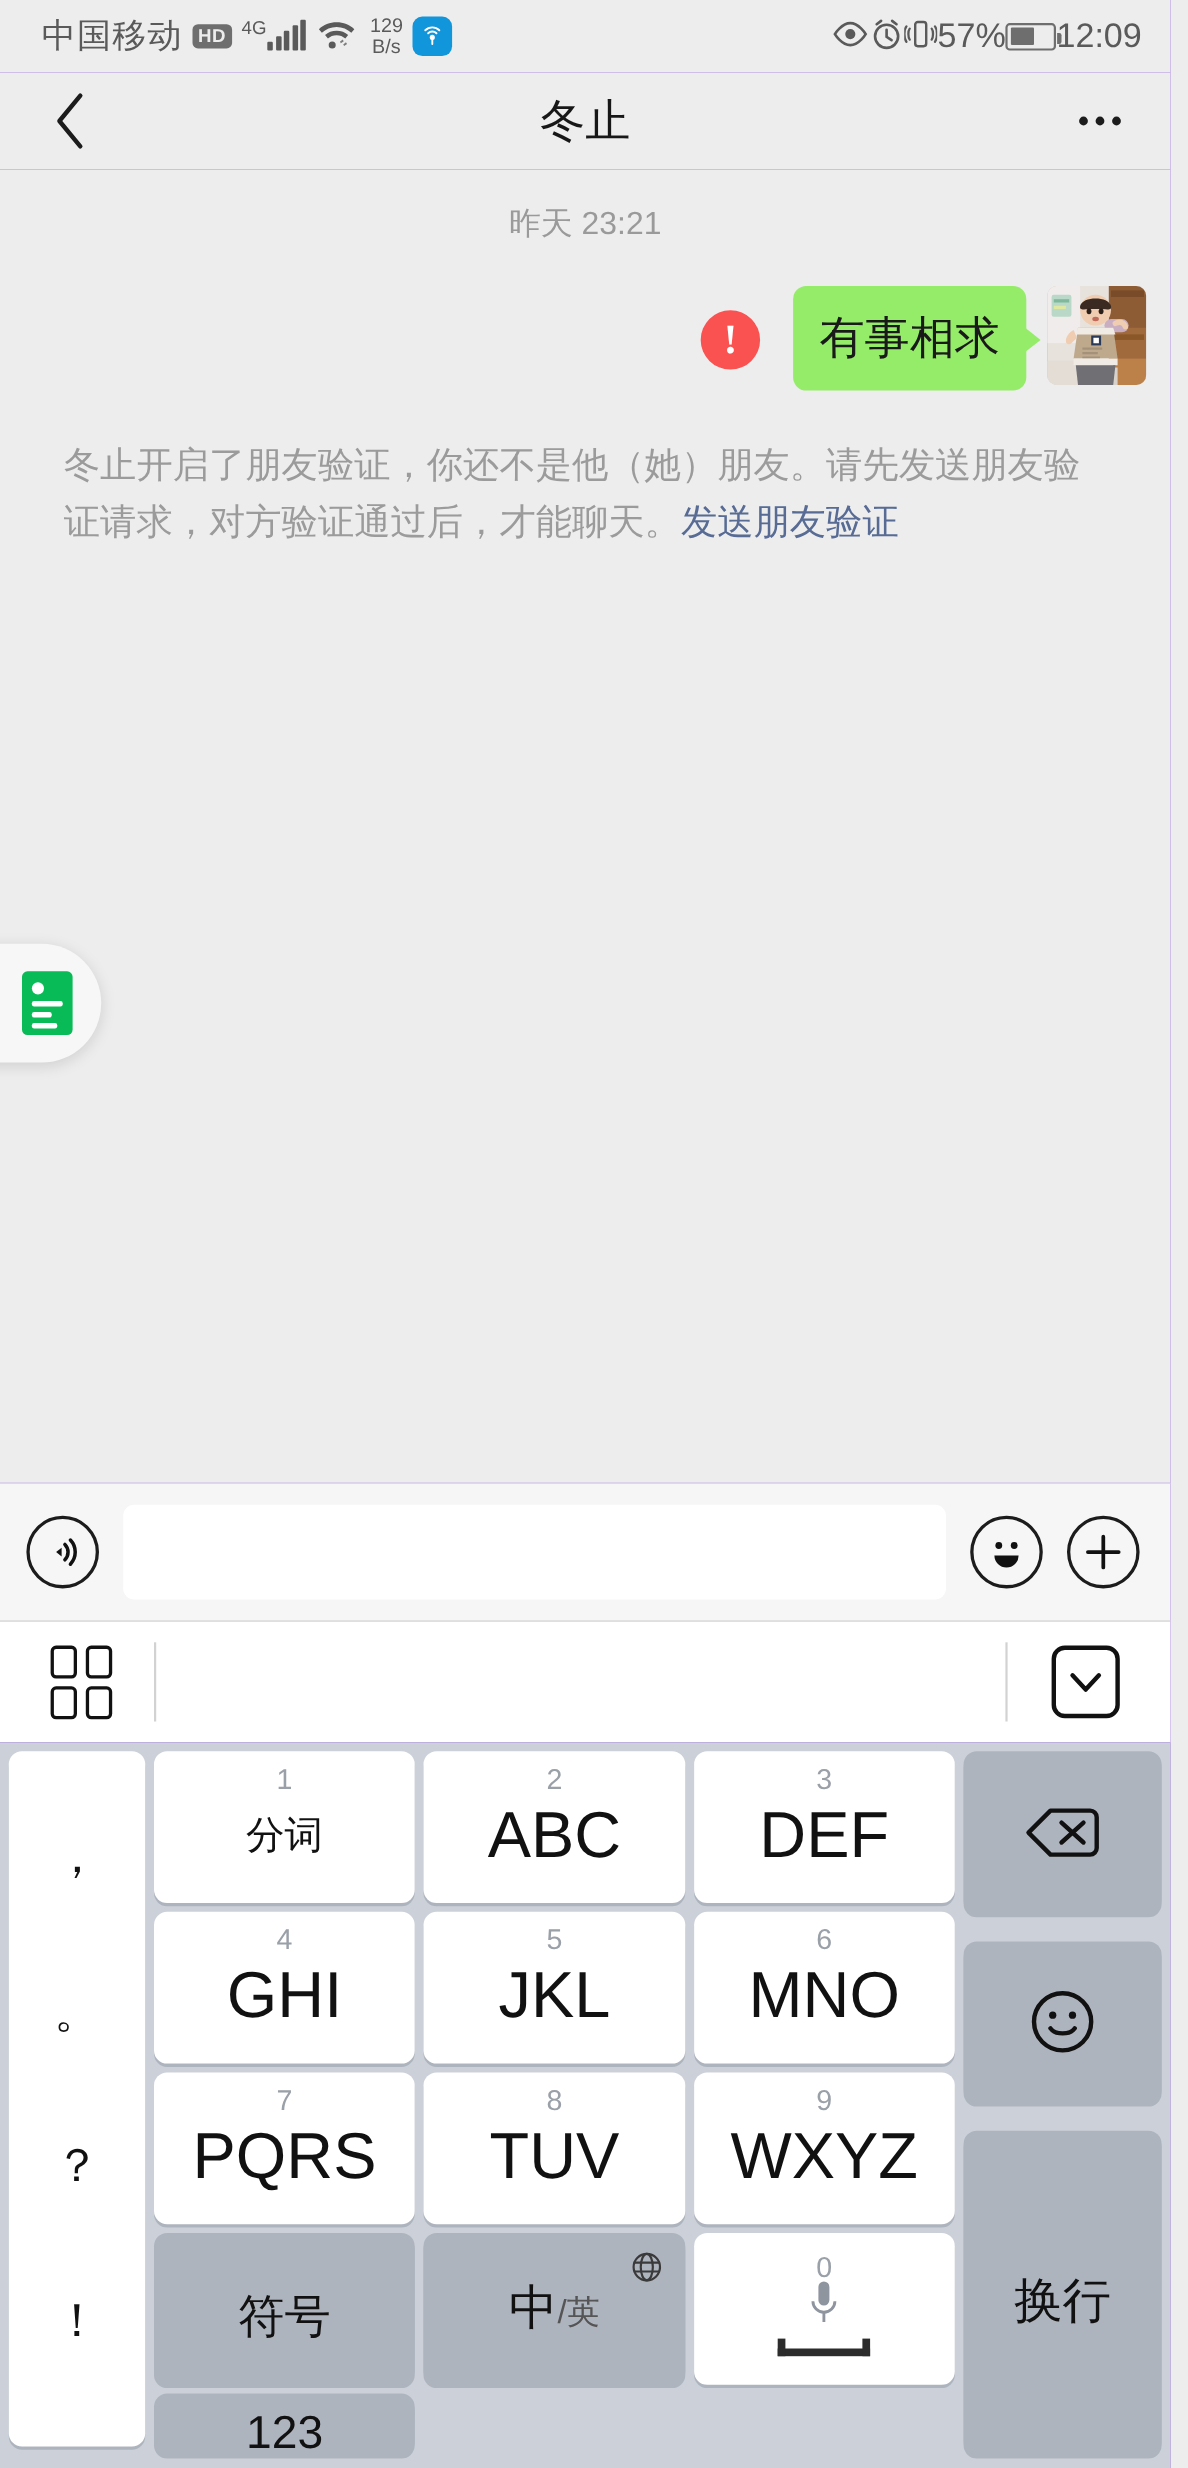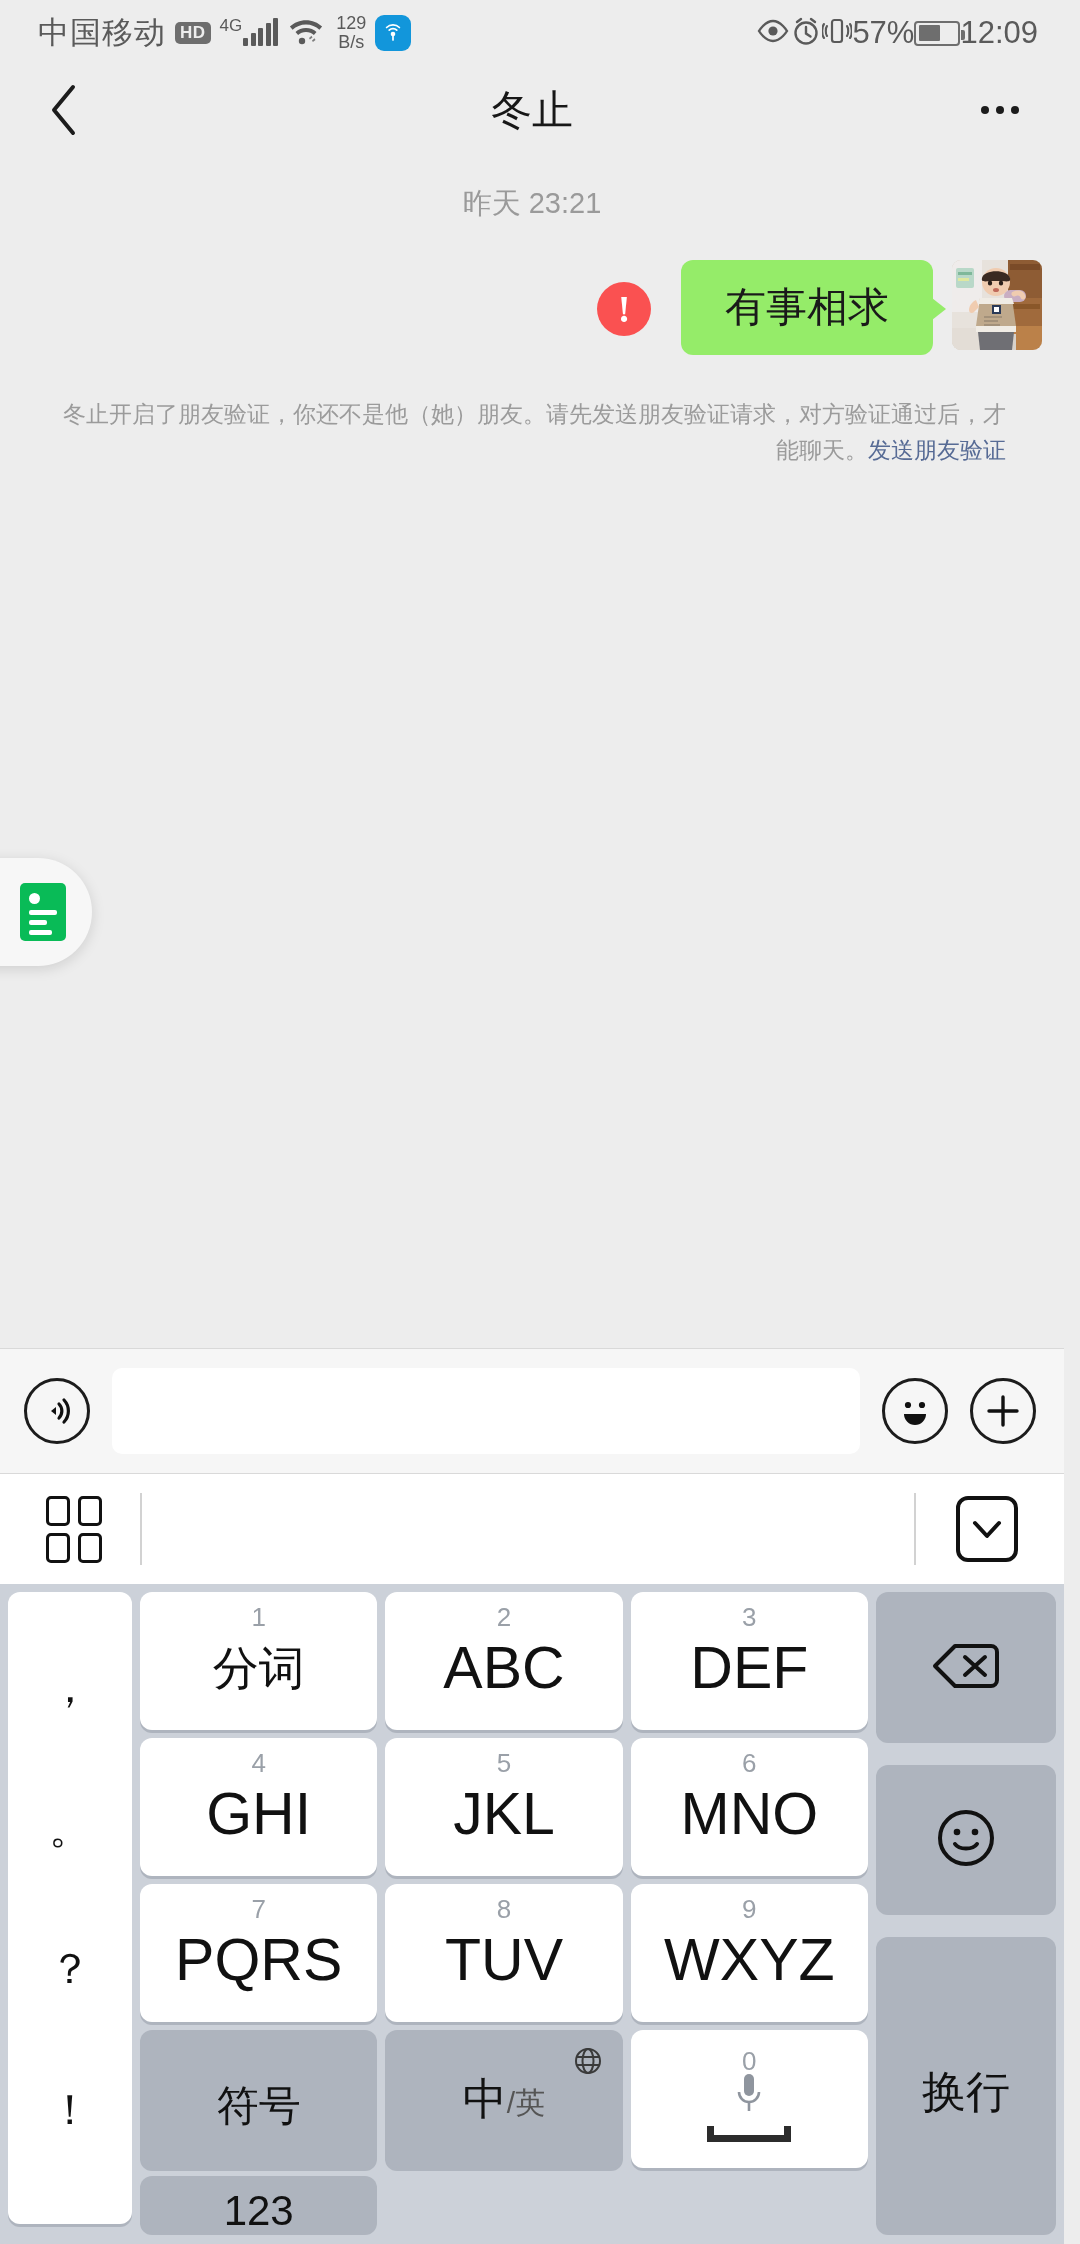--- a/index.html
+++ b/index.html
@@ -107,21 +107,21 @@
     background:#fa5151; color:#fff;
     display:flex; align-items:center; justify-content:center;
     font-size:38px; font-weight:bold; line-height:1;
     margin-top: 22px; margin-right: 30px;
     font-family:"Liberation Serif", serif;
   }
   .bubble {
     position:relative;
     background:#95ec69;
     border-radius: 12px;
-    padding: 22px 44px;
+    padding: 22px 24px;
     font-size: 41px;
     color:#1a1a1a;
     line-height:1.25;
     max-width: 620px;
     margin-right: 19px;
   }
   .bubble::after {
     content:""; position:absolute; right:-13px; top:38px;
     width:0;height:0;
     border-top: 11px solid transparent;
@@ -130,23 +130,23 @@
   }
   .avatar {
     width: 90px; height:90px; border-radius:9px;
     overflow:hidden; flex:0 0 90px;
     background:#c9bba8;
   }
   .avatar svg { display:block; }
 
   .system-notice {
     color:#9b9b9b;
-    font-size: 23px;
+    font-size: 33px;
     line-height: 1.55;
-    text-align:right;
+    text-align:left;
     padding: 42px 58px 0 58px;
   }
   .system-notice .link { color:#576b95; }
 
   
   .float-widget {
     position:absolute;
     left: -78px; top: 704px;
     width: 170px; height: 108px;
     background: #f7f7f7;
@@ -262,21 +262,21 @@
     align-items:center; justify-content:center;
     position:relative;
     user-select:none;
   }
   .key .num {
     position:absolute; top:12px; left:0; right:0;
     text-align:center;
     font-size:26px; color:#9aa0a8; line-height:1;
   }
   .key .lbl { font-size: 59px; color:#111; line-height:1; margin-top: 14px;}
-  .key .lbl.cn { font-size: 46px; }
+  .key .lbl.cn { font-size: 35px; }
   .key.fn {
     background:#aeb4be;
   }
   .key.fn .lbl { font-size: 42px; }
   .key.fn.enter .lbl { font-size: 44px; }
   .key.space { background:#fff; }
   .zh-en { display:flex; align-items:flex-end; }
   .zh-en .zh { font-size:44px; color:#111; line-height:1;}
   .zh-en .slash { font-size:30px; color:#555; line-height:1.2;}
   .zh-en .en { font-size:30px; color:#555; line-height:1.2;}

